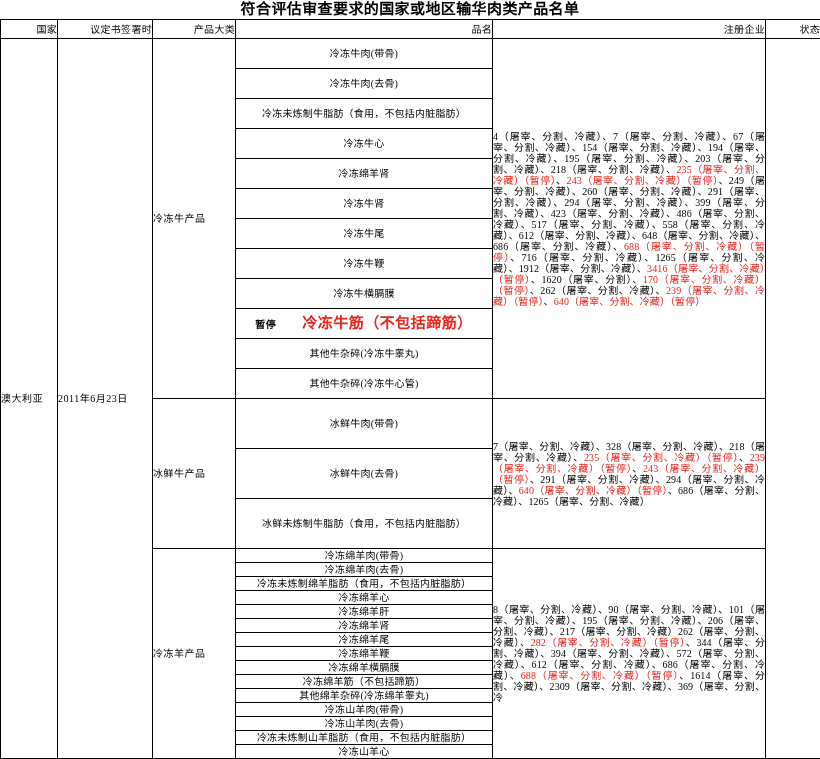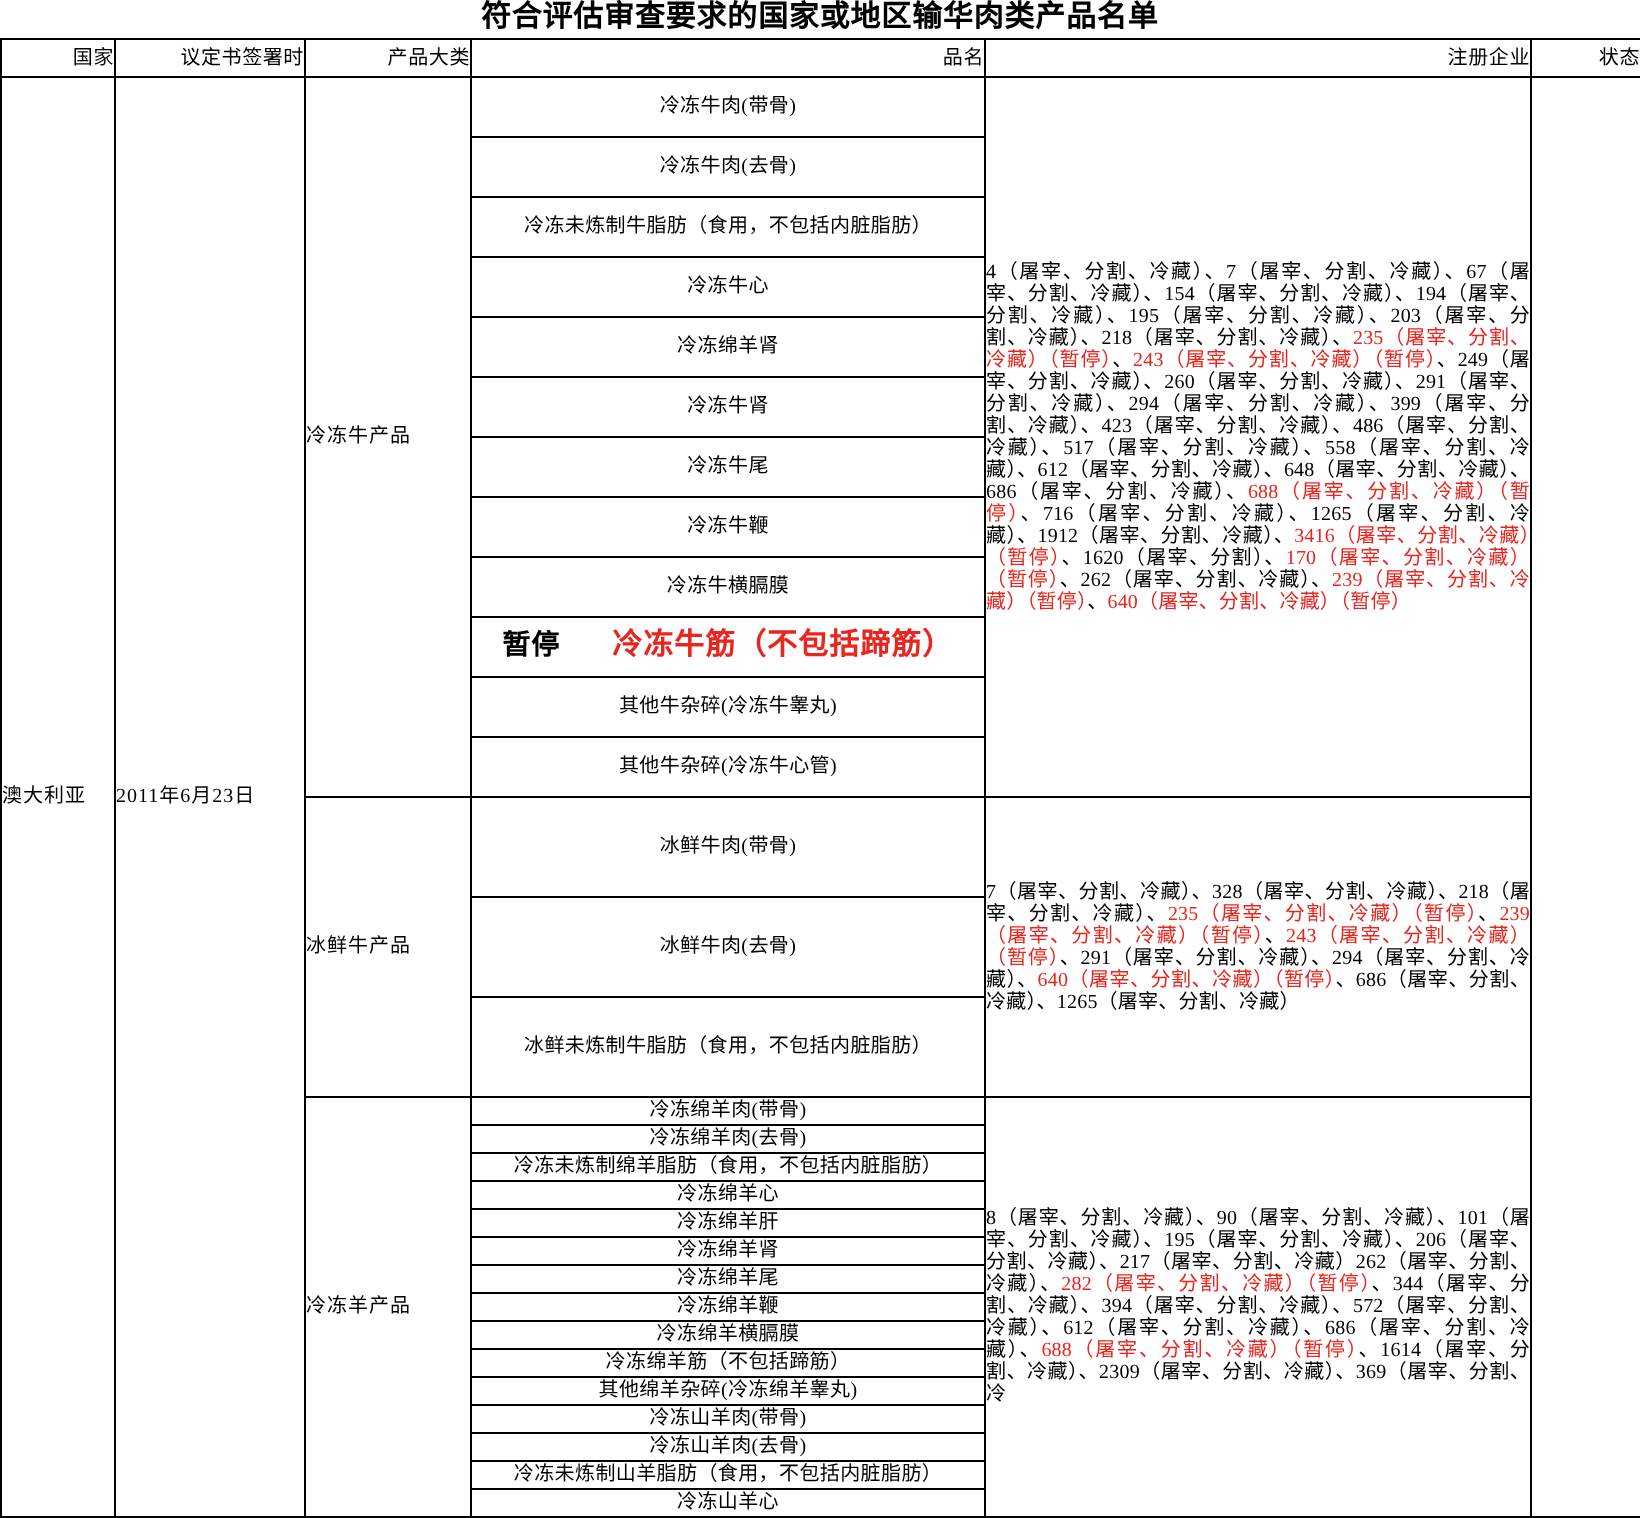--- a/index.html
+++ b/index.html
@@ -82,21 +82,21 @@
     font-size:9.5px;
     line-height:12.6px;
     letter-spacing:0.1px;
     word-break:break-all;
   }
   td.status{background:#fff;}
 
   .suspend-label{
     font-weight:bold;
     color:#000;
-    font-size:14px;
+    font-size:10px;
     margin-right:26px;
     letter-spacing:0.5px;
     text-align:center;
   }
   .red{
     color:#e8251e;
   }
   .red-b{
     color:#e8251e;
     font-weight:bold;

